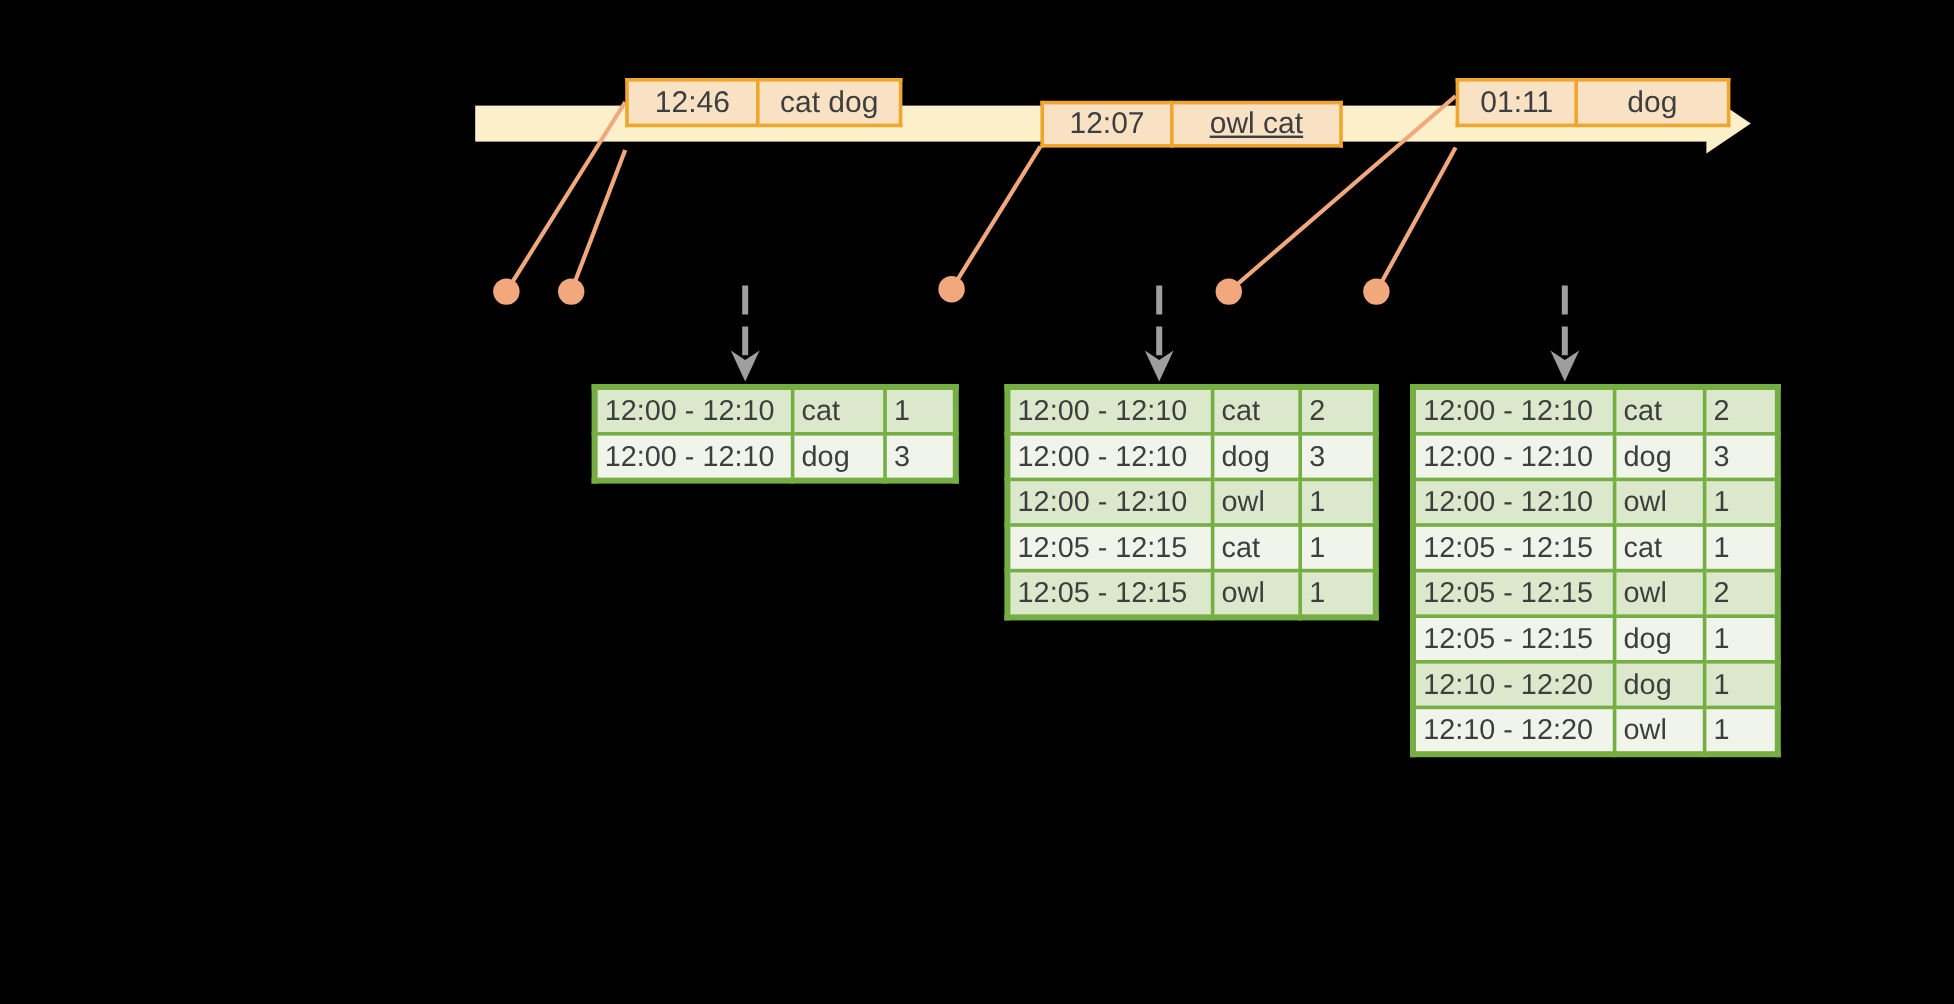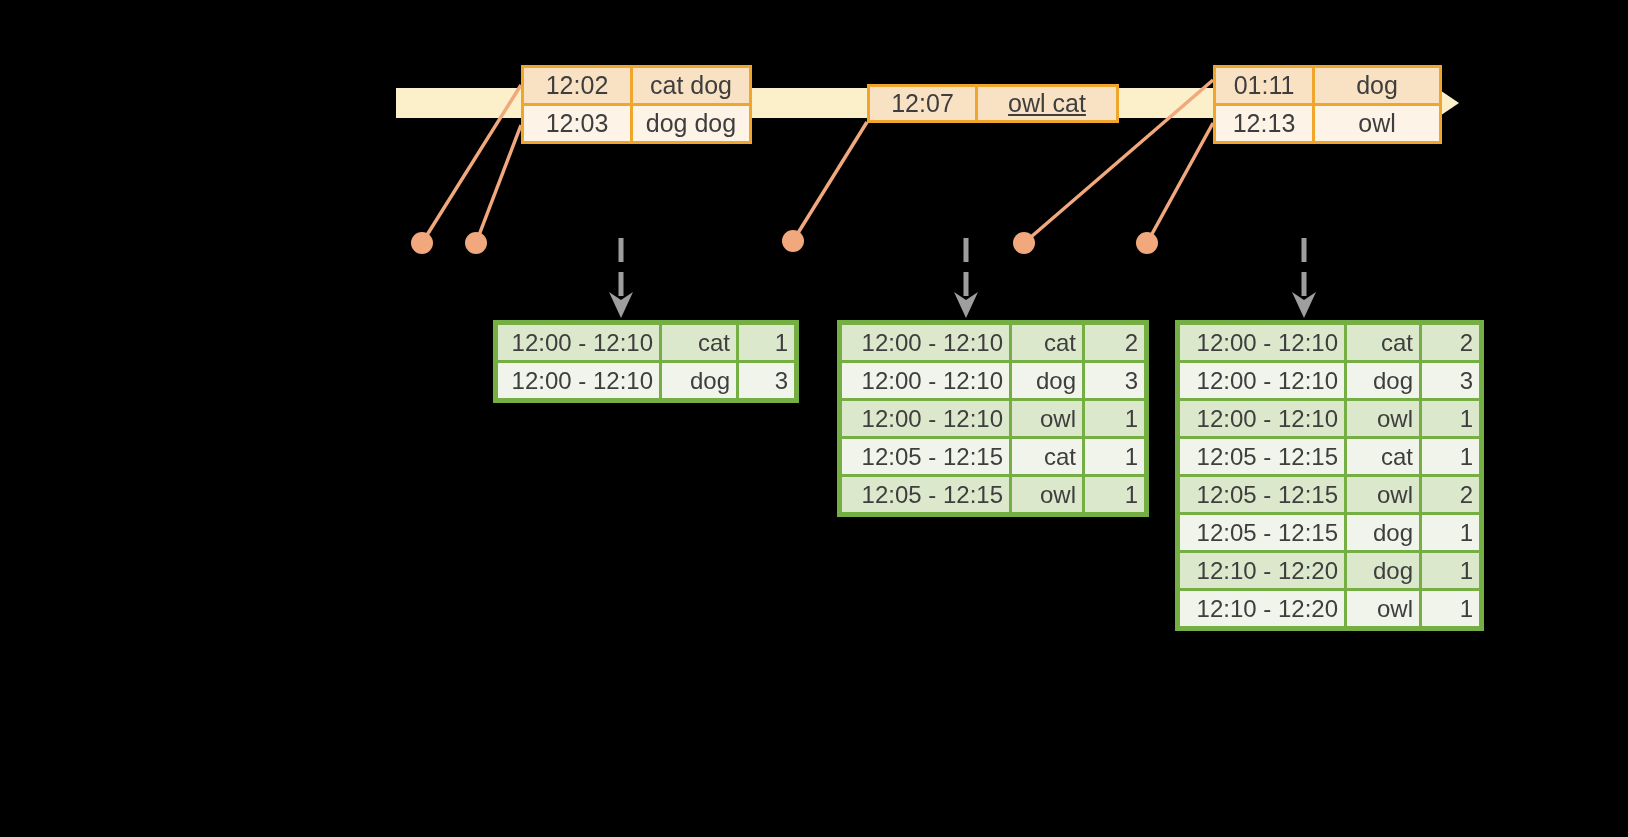--- a/index.html
+++ b/index.html
@@ -17,21 +17,21 @@
   table{border-collapse:collapse;position:absolute;z-index:3;table-layout:fixed;}
   .event-table{border:3px solid var(--c-amber);}
   .event-table td{
     border:3px solid var(--c-amber);text-align:center;vertical-align:middle;
     font-size:25px;color:var(--c-text);padding:0 10px;
   }
   .event-table tr.dark td{background:var(--c-peach);}
   .event-table tr.light td{background:var(--c-cream);}
   .result-table{border:5px solid var(--c-green);}
   .result-table td{
-    border:3px solid var(--c-green);text-align:right;vertical-align:middle;
+    border:3px solid var(--c-green);text-align:left;vertical-align:middle;
     font-size:24px;color:var(--c-text);padding:0 6px;
   }
   .result-table tr.dark td{background:var(--c-gdark);}
   .result-table tr.light td{background:var(--c-glight);}
 </style>
 </head>
 <body>
 
 <div id="canvas">
   <div id="timeline-band"></div>
@@ -50,46 +50,38 @@
       <line x1="621" y1="238" x2="621" y2="296" stroke="#9E9E9E" stroke-width="5" stroke-dasharray="24 10"></line>
       <path d="M 609 292 L 621 318 L 633 292 L 621 300 Z" fill="#9E9E9E"></path>
       <line x1="966" y1="238" x2="966" y2="296" stroke="#9E9E9E" stroke-width="5" stroke-dasharray="24 10"></line>
       <path d="M 954 292 L 966 318 L 978 292 L 966 300 Z" fill="#9E9E9E"></path>
       <line x1="1304" y1="238" x2="1304" y2="296" stroke="#9E9E9E" stroke-width="5" stroke-dasharray="24 10"></line>
       <path d="M 1292 292 L 1304 318 L 1316 292 L 1304 300 Z" fill="#9E9E9E"></path>
     </svg>
 <table class="event-table" style="left: 521px; top: 65px;">
       <tbody>
         <tr class="dark">
-          <td style="width: 86px; height: 35px;">12:02</td>
+          <td style="width: 86px; height: 35px;">12:46</td>
           <td style="width: 96px; height: 35px; margin-top: 40px;">cat dog</td>
-        </tr>
-        <tr class="light">
-          <td style="width: 86px; height: 35px;">12:03</td>
-          <td style="width: 96px; height: 35px;">dog dog</td>
         </tr>
       </tbody>
     </table>
     <table class="event-table" style="left: 867px; top: 84px;">
       <tbody>
         <tr class="dark">
           <td style="width: 85px; height: 33px;">12:07</td>
           <td style="width: 118px; height: 33px; text-decoration: underline;">owl cat</td>
         </tr>
       </tbody>
     </table>
     <table class="event-table" style="left: 1213px; top: 65px;">
       <tbody>
         <tr class="dark">
           <td style="width: 76px; height: 35px;">01:11</td>
           <td style="width: 104px; height: 35px;">dog</td>
-        </tr>
-        <tr class="light">
-          <td style="width: 76px; height: 35px;">12:13</td>
-          <td style="width: 104px; height: 35px;">owl</td>
         </tr>
       </tbody>
     </table>
     <table class="result-table" style="left: 493px; top: 320px;">
       <tbody>
         <tr class="dark">
           <td style="width: 149px; height: 35px;">12:00 - 12:10</td>
           <td style="width: 62px; height: 35px;">cat</td>
           <td style="width: 43px; height: 35px;">1</td>
         </tr>

